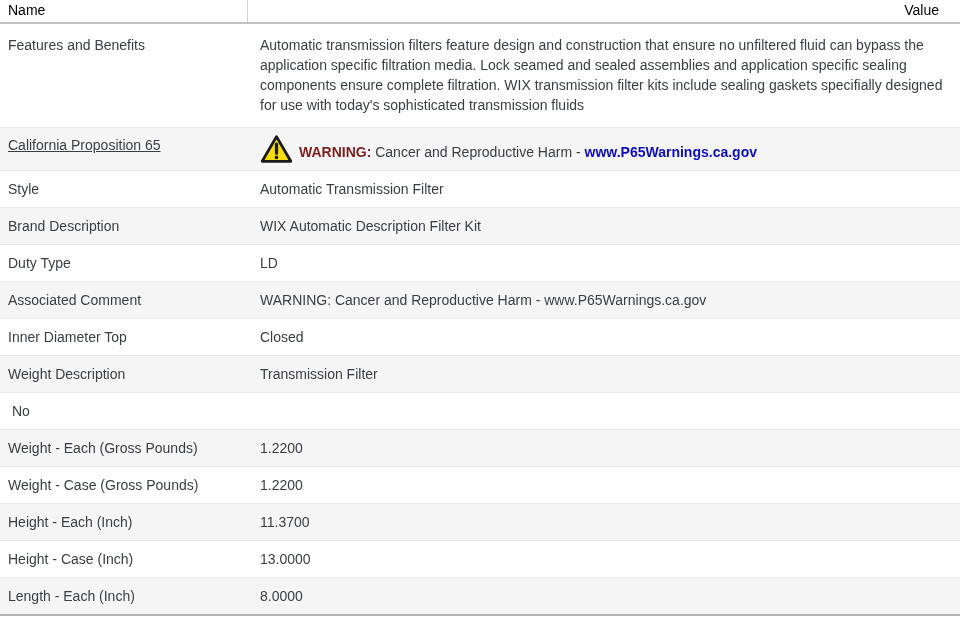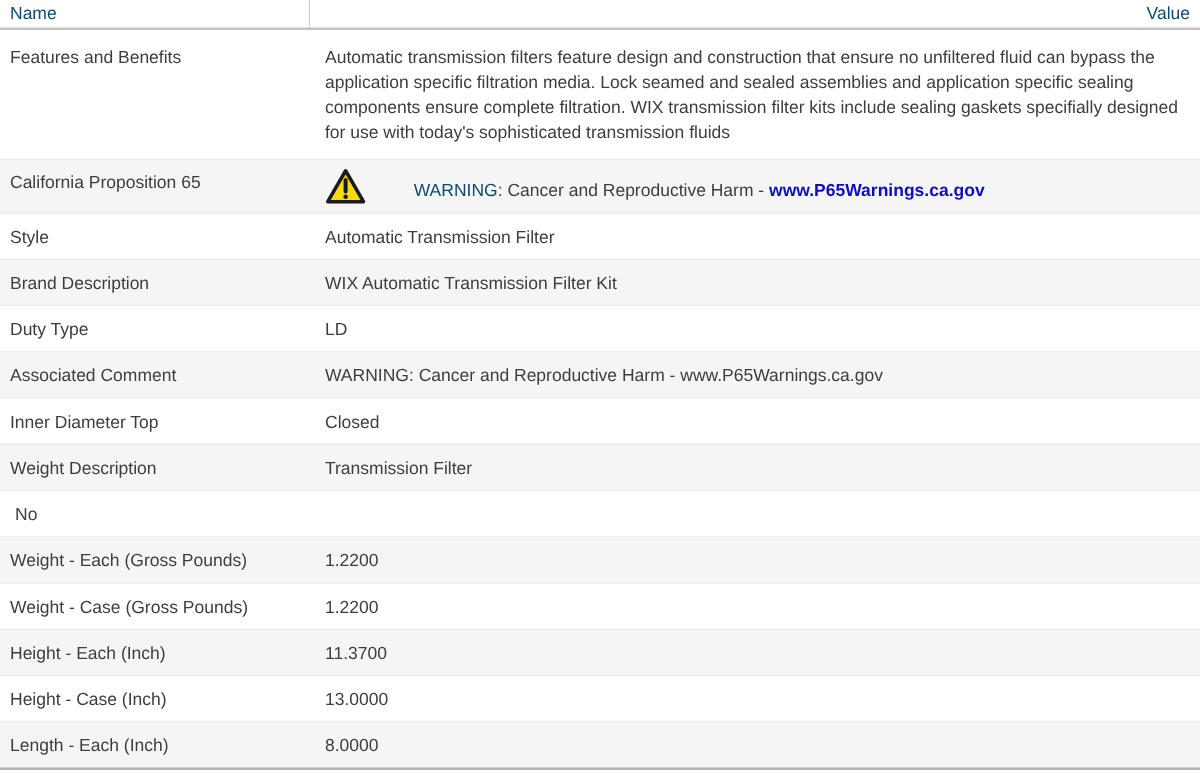--- a/index.html
+++ b/index.html
@@ -5,42 +5,42 @@
   * { margin: 0; padding: 0; box-sizing: border-box; }
   html, body { background: #ffffff; }
   body {
     width: 960px; height: 619px; overflow: hidden;
     font-family: "Liberation Sans", "DejaVu Sans", sans-serif;
     font-size: 14px; color: #3a3e42;
   }
   .spec-table { width: 960px; }
   
   .thead { display: flex; border-bottom: 2px solid #c2c2c2; background: #ffffff; }
-  .th { padding: 2px 8px 3px 8px; line-height: 17px; color: #0c4a6e; }
+  .th { padding: 2px 21px 3px 8px; line-height: 17px; color: #000000; }
   .th.name-col { width: 248px; flex: 0 0 248px; border-right: 1px solid #d2d2d2; }
   .th.value-col { flex: 1; padding-left: 11px; text-align: right; }
   
   .row { display: flex; border-bottom: 1px solid #e9e9e9; background: #ffffff; }
   .tbody .row:nth-child(even) { background: #f5f5f5; }
   .tbody .row:last-child { border-bottom: 2px solid #b3b3b3; }
   .cell { padding: 10px 8px; line-height: 16px; }
   .cell.name-col { width: 248px; flex: 0 0 248px; }
   .cell.value-col { flex: 1; padding-left: 12px; padding-right: 6px; }
   
   .row-features .cell { padding-top: 11px; padding-bottom: 12px; line-height: 20px; }
   .row-features .value-col { max-width: 712px; }
   
-  .row-warning .cell.name-col { padding-top: 9px; }
+  .row-warning .cell.name-col { padding-top: 9px; text-decoration: underline; }
   .row-warning .cell.value-col {
     padding-top: 6px; padding-bottom: 6px;
     display: flex; align-items: flex-end;
   }
   .warn-icon { display: inline-block; width: 33px; height: 30px; margin-right: 6px; flex: 0 0 33px; }
   .warn-line { line-height: 18px; padding-bottom: 3px; }
-  .warn-bold { font-weight: normal; color: #0c4a6e; margin-left: 32px; }
+  .warn-bold { font-weight: bold; color: #7f1d1d; }
   .p65-link { font-weight: bold; color: #0d0dbd; text-decoration: none; cursor: pointer; }
 </style>
 </head>
 <body>
 
 <div class="spec-table">
 
   <div class="thead">
     <div class="th name-col">Name</div>
     <div class="th value-col">Value</div>
@@ -71,21 +71,21 @@
       </div>
     </div>
 
     <div class="row">
       <div class="cell name-col">Style</div>
       <div class="cell value-col">Automatic Transmission Filter</div>
     </div>
 
     <div class="row">
       <div class="cell name-col">Brand Description</div>
-      <div class="cell value-col">WIX Automatic Transmission Filter Kit</div>
+      <div class="cell value-col">WIX Automatic Description Filter Kit</div>
     </div>
 
     <div class="row">
       <div class="cell name-col">Duty Type</div>
       <div class="cell value-col">LD</div>
     </div>
 
     <div class="row">
       <div class="cell name-col">Associated Comment</div>
       <div class="cell value-col">WARNING: Cancer and Reproductive Harm - www.P65Warnings.ca.gov</div>

